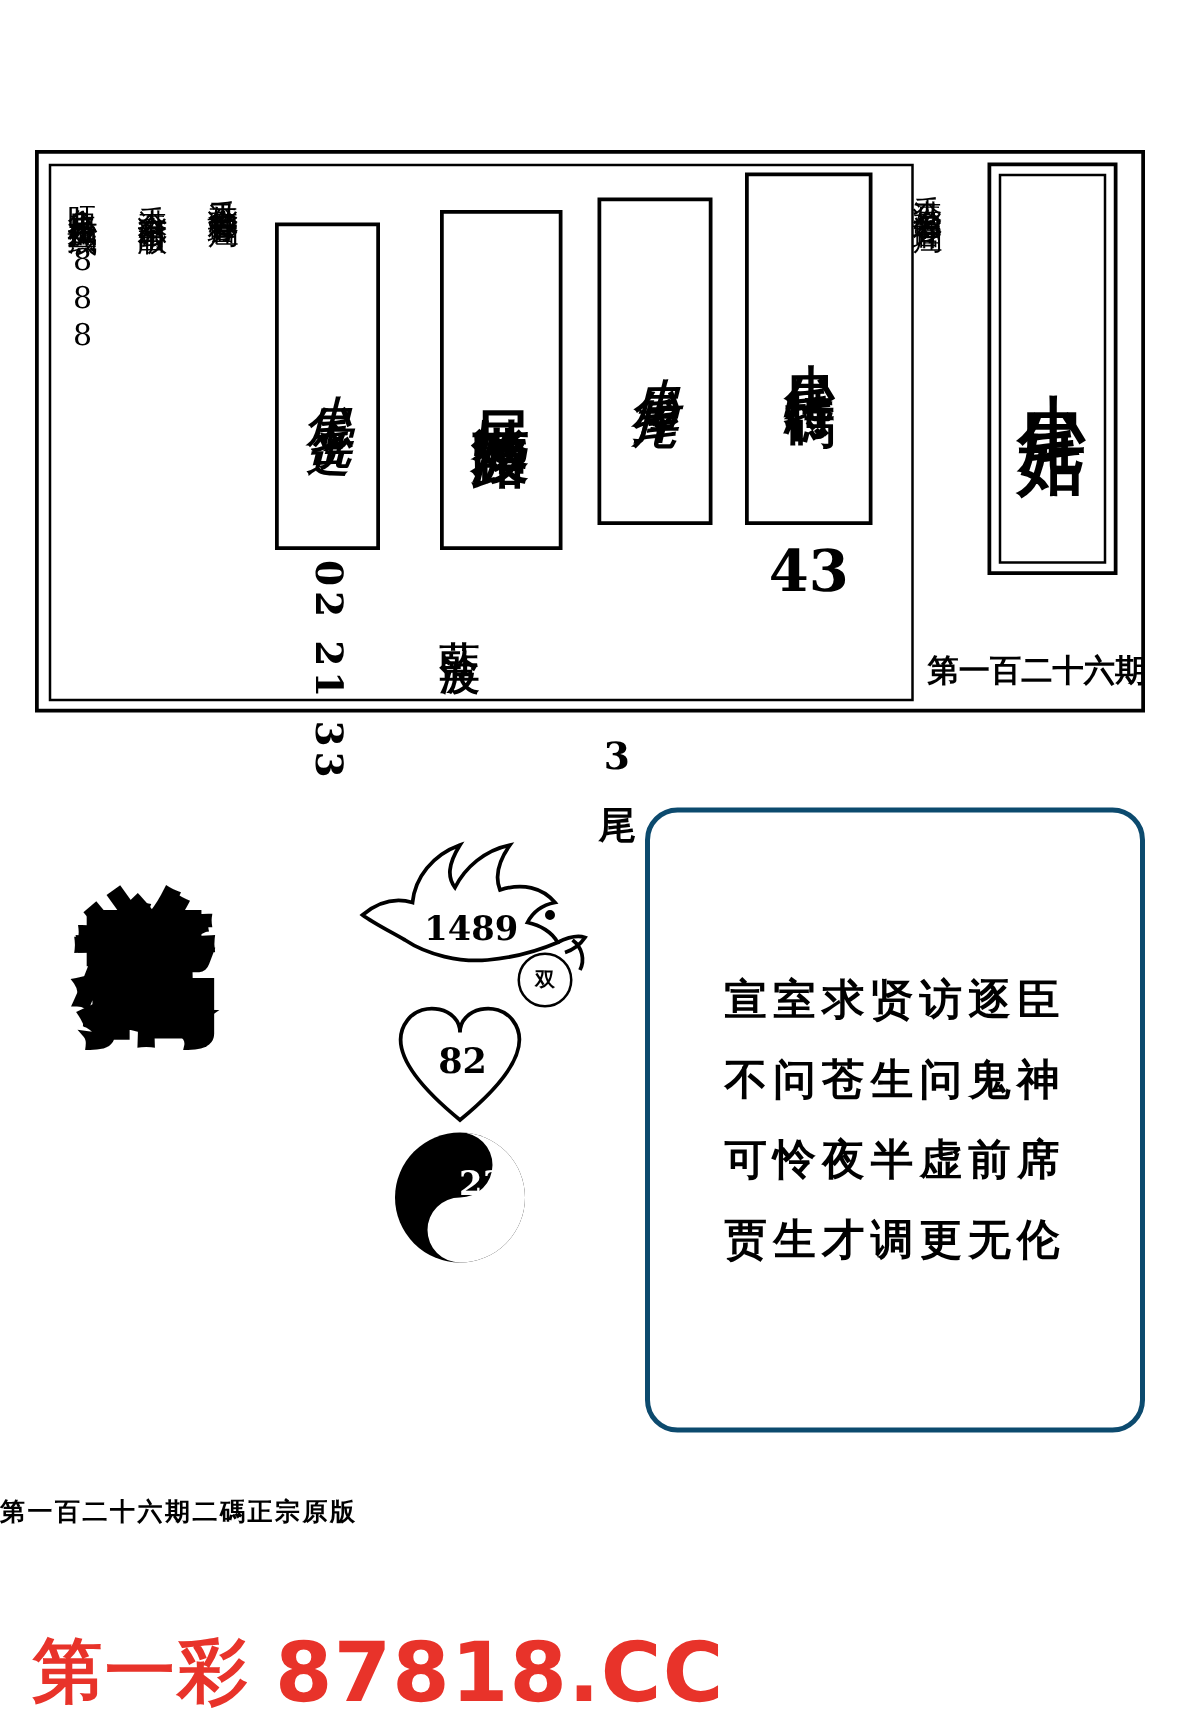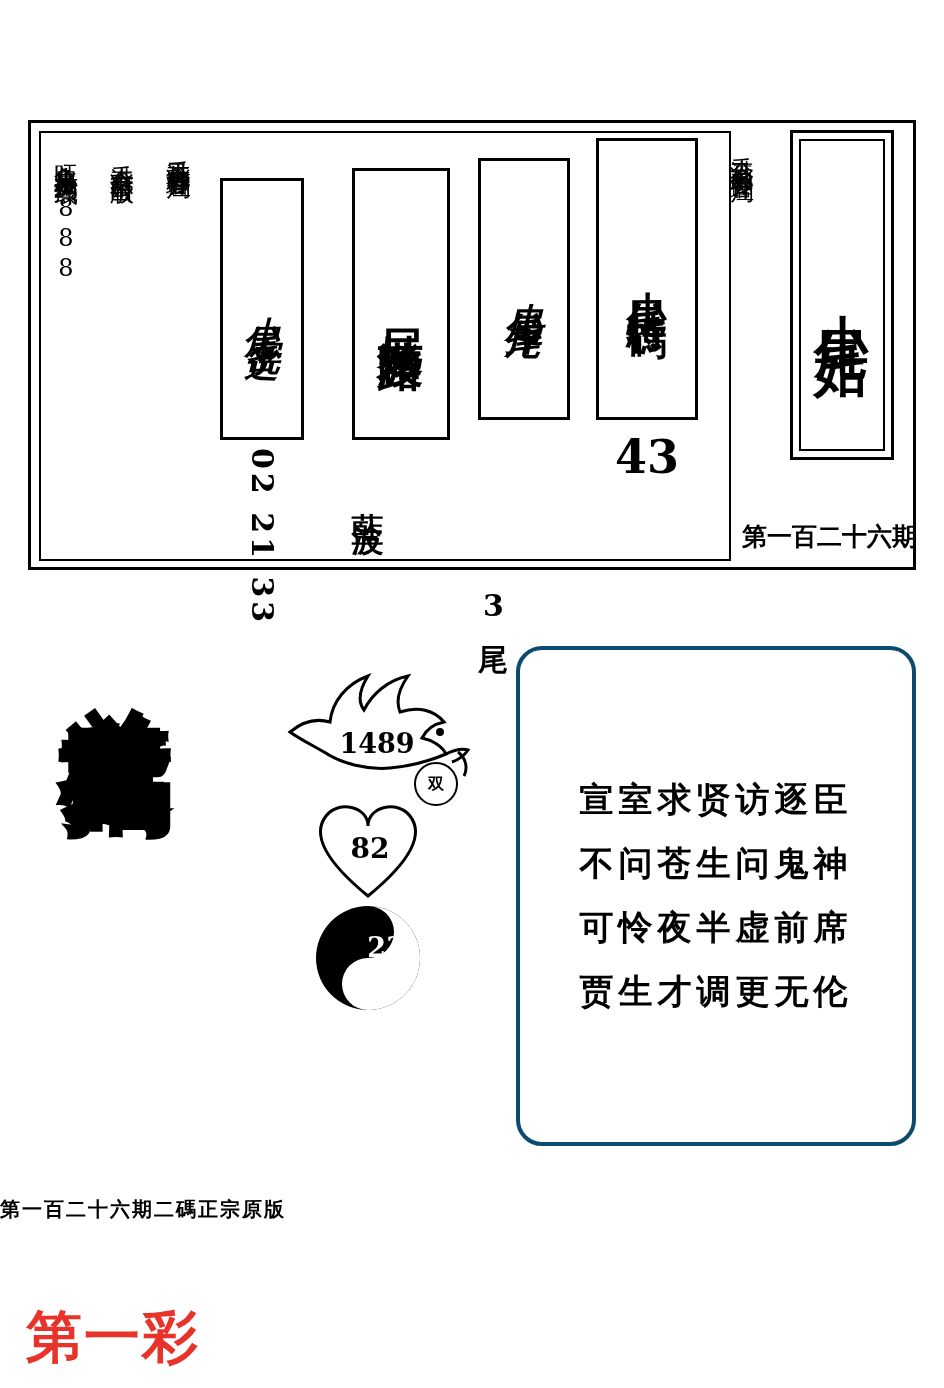--- a/index.html
+++ b/index.html
@@ -375,13 +375,14 @@
     <div class="poem-line">不问苍生问鬼神</div>
     <div class="poem-line">可怜夜半虚前席</div>
     <div class="poem-line">贾生才调更无伦</div>
   </div>
 </div>
 
 <div class="caption">第一百二十六期二碼正宗原版</div>
 
 <div class="footer">
   <span class="footer-cn">第一彩</span>
+  <span class="footer-url">87818.CC</span>
 </div>
 
 </body></html>

